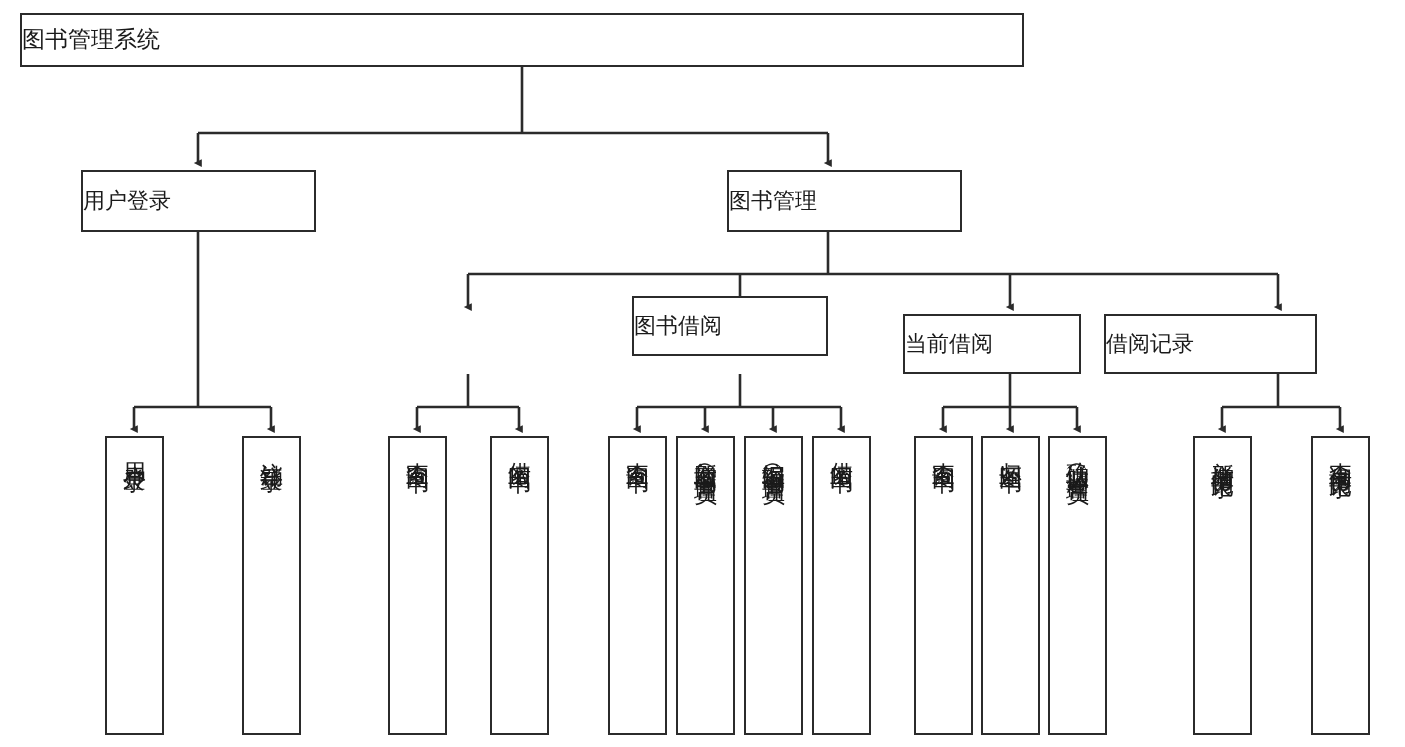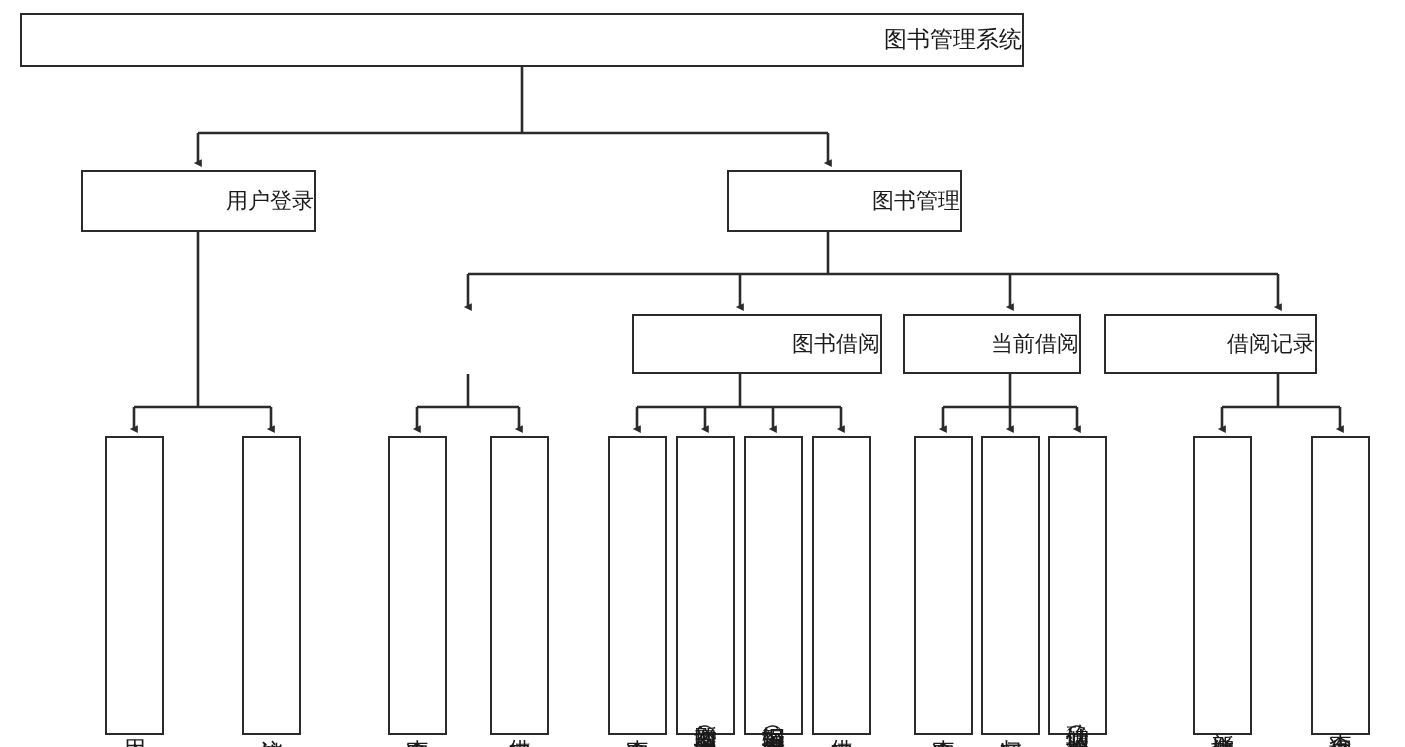--- a/index.html
+++ b/index.html
@@ -23,21 +23,21 @@
     left: 0; top: 0;
     width: 1405px; height: 747px;
     pointer-events: none;
   }
   .node {
     position: absolute;
     border: 2.5px solid #2b2b2b;
     background: #ffffff;
     display: flex;
     align-items: center;
-    justify-content: flex-end;
+    justify-content: flex-start;
     color: #1a1a1a;
     z-index: 2;
   }
   .node .label {
     display: block;
     text-align: center;
     line-height: 1.18;
   }
   
   .n-root { font-size: 23px; }
@@ -128,21 +128,21 @@
     <span class="label">图书管理系统</span>
   </div>
 
   <div class="node n-h" style="left:81px; top:170px; width:235px; height:62px;">
     <span class="label">用户登录</span>
   </div>
   <div class="node n-h" style="left:711px; top:170px; width:235px; height:62px;margin-left:16px;">
     <span class="label">图书管理</span>
   </div>
 
-  <div class="node n-h" style="left:632px; top:314px; width:250px; height:60px;">
+  <div class="node n-h" style="left:632px; top:296px; width:196px; height:60px;">
     <span class="label">图书借阅</span>
   </div>
   <div class="node n-h" style="left:903px; top:314px; width:178px; height:60px;">
     <span class="label">当前借阅</span>
   </div>
   <div class="node n-h" style="left:1104px; top:314px; width:213px; height:60px;">
     <span class="label">借阅记录</span>
   </div>
 
   <div class="node n-v" style="left:105px; top:436px; width:59px; height:299px;">

